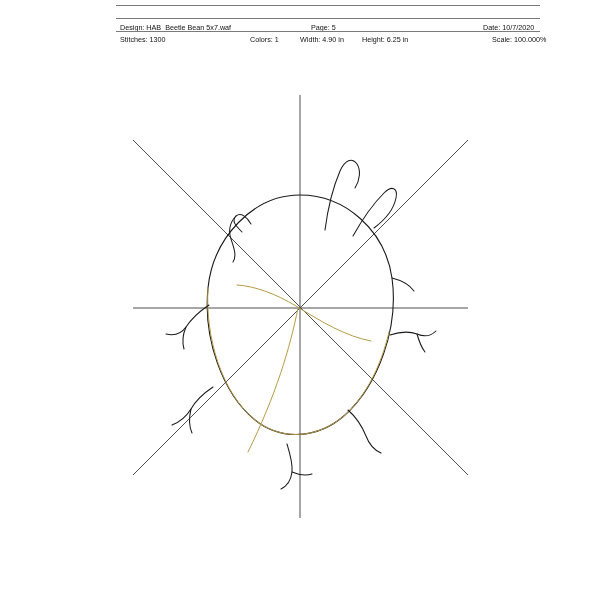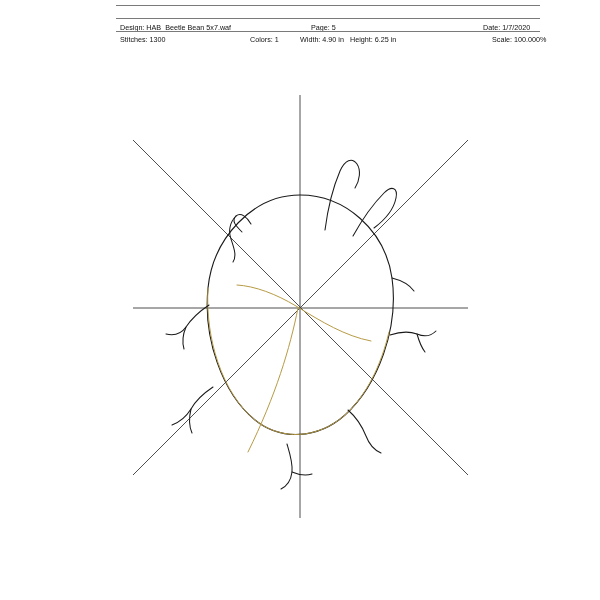--- a/index.html
+++ b/index.html
@@ -42,21 +42,21 @@
     position: absolute;
     top: 0;
     white-space: nowrap;
   }
   .c-design   { left: 92px; }
   .c-page     { left: 283px; }
   .c-date     { left: 455px; }
   .c-stitches { left: 92px; }
   .c-colors   { left: 222px; }
   .c-width    { left: 272px; }
-  .c-height   { left: 322px; }
+  .c-height   { left: 334px; }
   .c-scale    { left: 464px; }
 
   .hdr-rule {
     position: absolute;
     left: 88px;
     width: 424px;
     height: 1px;
     background: #7a7a7a;
   }
   #hdr-rule-top { top: 5px; }
@@ -81,21 +81,21 @@
 <body>
 
 <div id="page">
 
   <div id="header">
     <div class="hdr-rule" id="hdr-rule-top"></div>
 
     <div class="hdr-row">
       <span class="hdr-cell c-design">Design: HAB_Beetle Bean 5x7.waf</span>
       <span class="hdr-cell c-page">Page: 5</span>
-      <span class="hdr-cell c-date">Date: 1/7/2020</span>
+      <span class="hdr-cell c-date">Date: 10/7/2020</span>
     </div>
 
     <div class="hdr-rule" id="hdr-rule-mid"></div>
 
     <div class="hdr-row">
       <span class="hdr-cell c-stitches">Stitches: 1300</span>
       <span class="hdr-cell c-colors">Colors: 1</span>
       <span class="hdr-cell c-width">Width: 4.90 in</span>
       <span class="hdr-cell c-height">Height: 6.25 in</span>
       <span class="hdr-cell c-scale">Scale: 100.000%</span>

